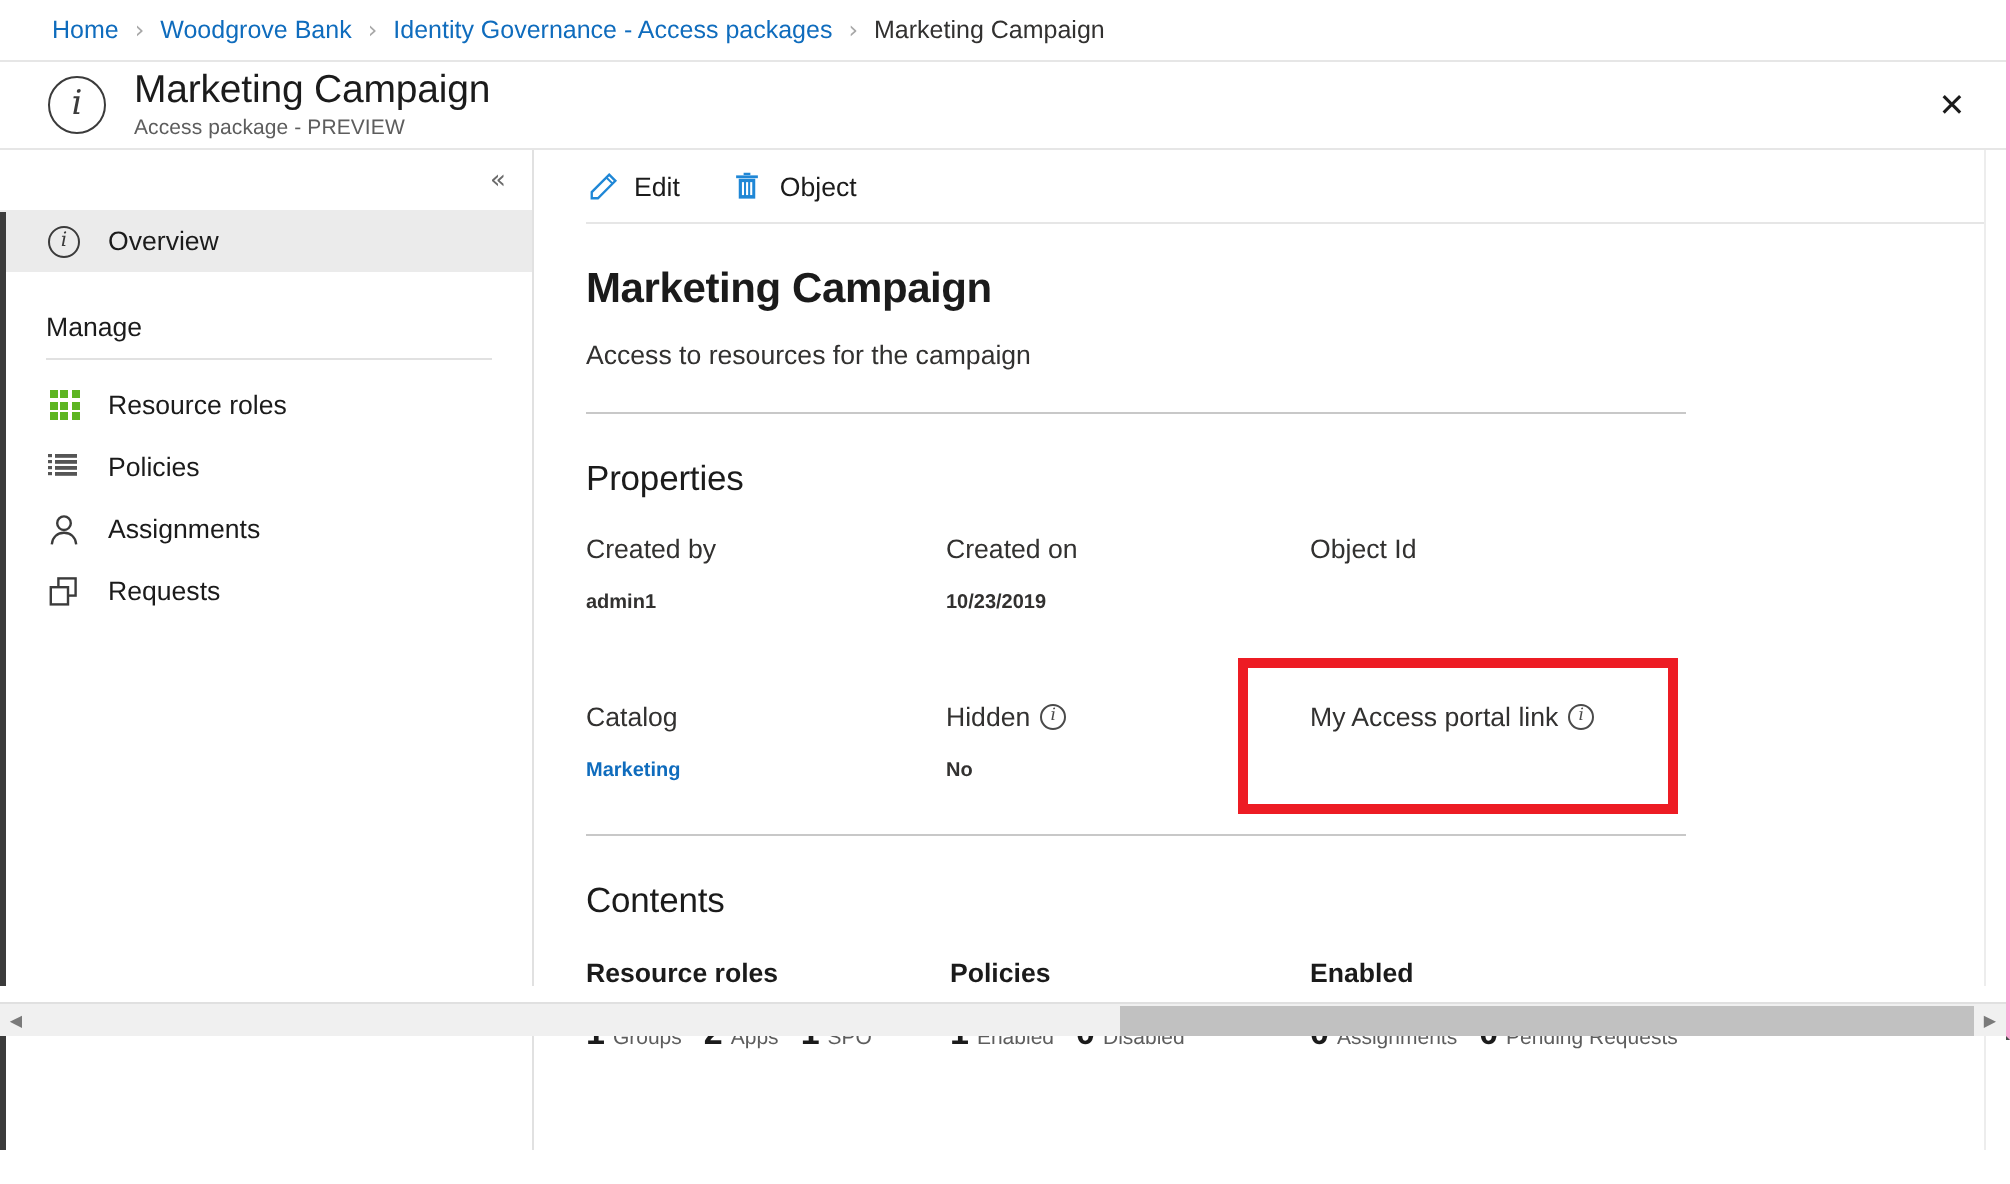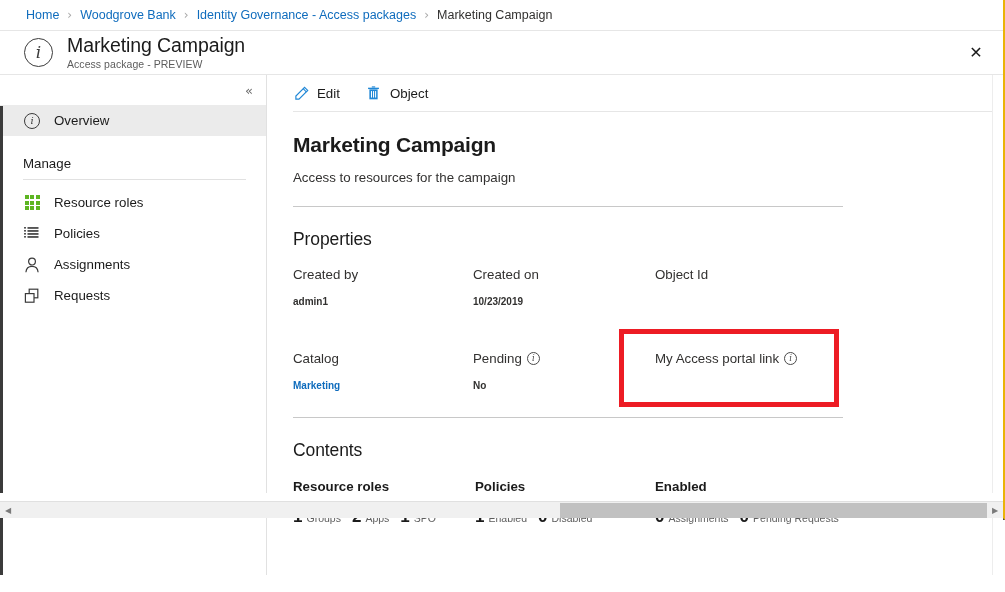--- a/index.html
+++ b/index.html
@@ -6,21 +6,21 @@
   html, body {
     width: 1005px; height: 592px;
     font-family: "Liberation Sans", sans-serif;
     background: #ffffff;
     overflow: hidden;
   }
   .page {
     position: relative;
     width: 1005px; height: 520px;
     background: #8b5cf6;
-    border-right: 2px solid #eab308;
+    border-right: 2px solid #f9a8d4;
     border-bottom: 2px solid #4c4c4c;
   }
 
   
   .breadcrumb {
     height: 31px;
     display: flex; align-items: center;
     padding-left: 26px;
     font-size: 12.5px;
     border-bottom: 1px solid #e6e6e6;
@@ -444,21 +444,21 @@
           <div class="prop-label">Object Id</div>
 
           <div class="prop-value">admin1</div>
           <div class="prop-value">10/23/2019</div>
           <div class="prop-value"></div>
         </div>
 
         <div class="prop-grid" style="margin-top:44px;">
           <div class="prop-label">Catalog</div>
           <div class="prop-label">
-            <span>Pending</span>
+            <span>Hidden</span>
             <span class="info-i">i</span>
           </div>
           <div class="prop-label">
             <span>My Access portal link</span>
             <span class="info-i">i</span>
           </div>
 
           <div class="prop-value link">Marketing</div>
           <div class="prop-value">No</div>
         </div>

